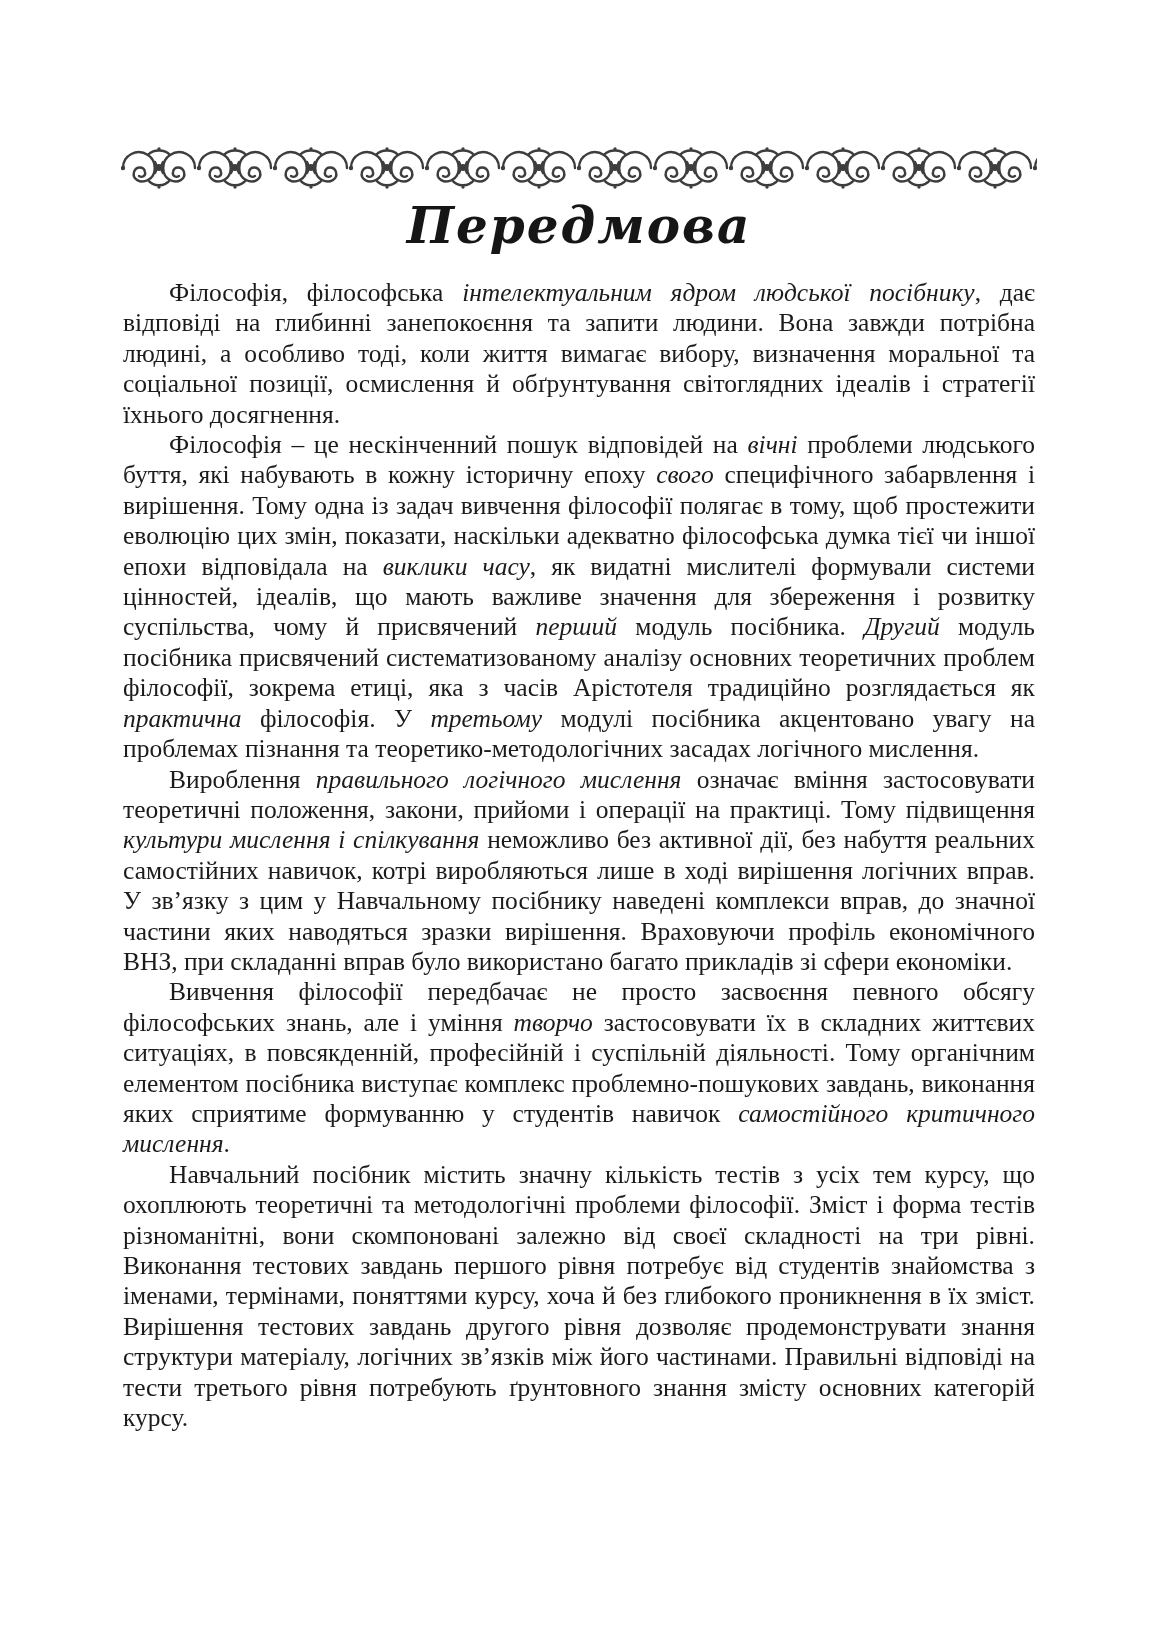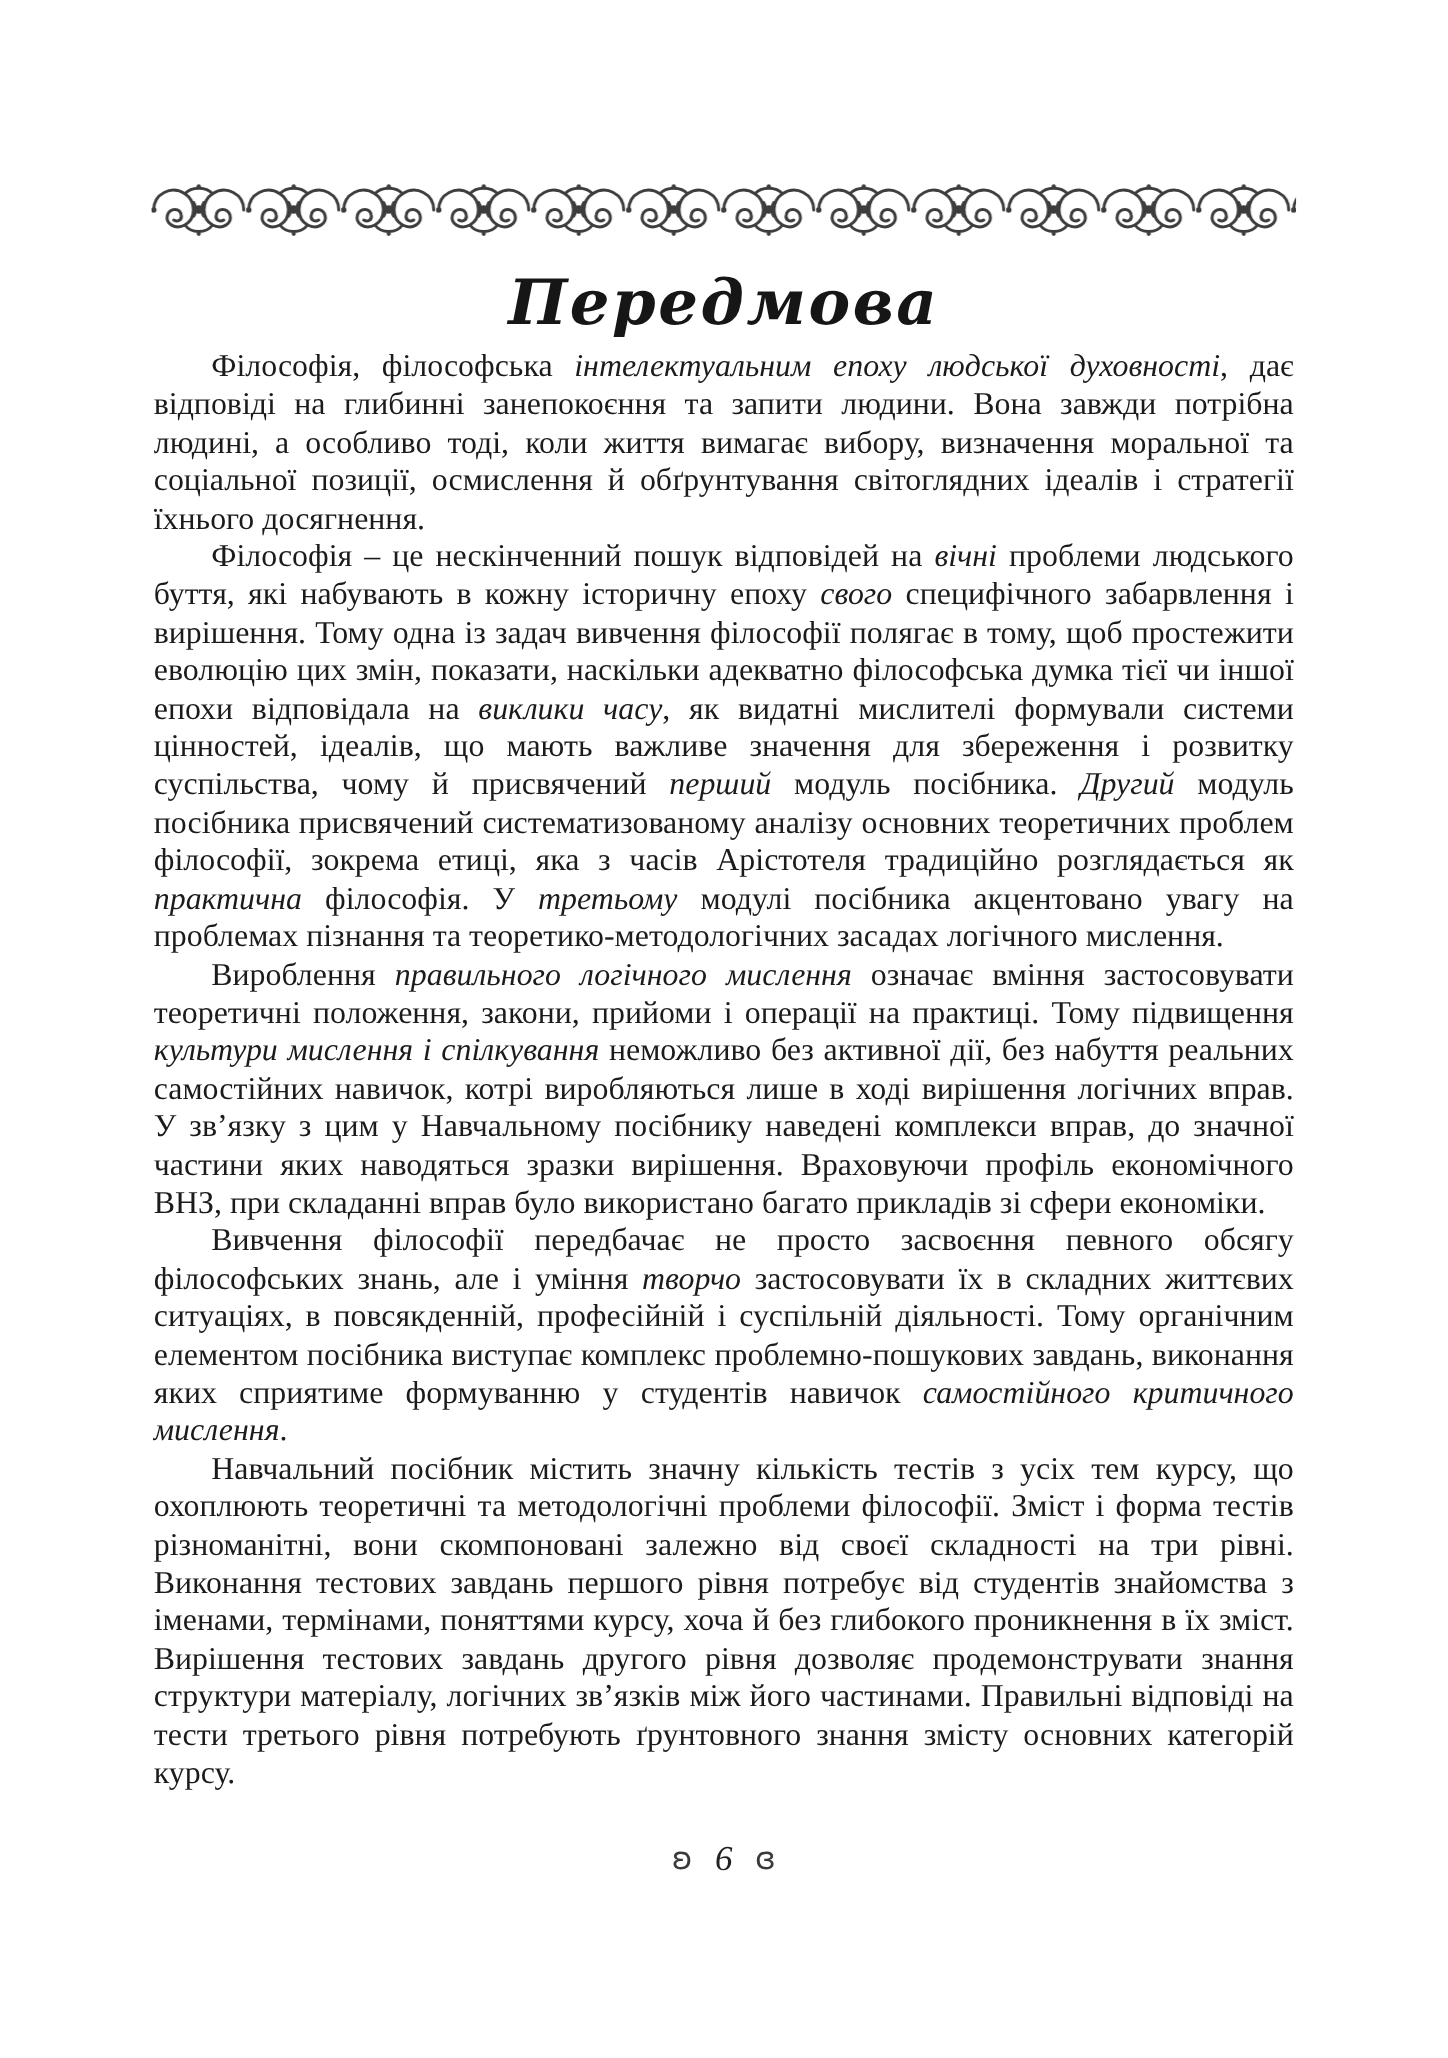--- a/index.html
+++ b/index.html
@@ -17,21 +17,21 @@
     overflow: hidden;
   }
   .frieze {
     position: absolute;
     left: 121px;
     top: 144px;
     display: block;
   }
   .title {
     position: absolute;
-    top: 212px;
+    top: 196px;
     left: 0;
     width: 100%;
     margin: 0;
     text-align: center;
     font-family: "DejaVu Serif", serif;
     font-style: italic;
     font-weight: bold;
     font-size: 50px;
     letter-spacing: 2px;
     color: #161616;
@@ -97,24 +97,21 @@
         <circle cx="38" cy="5" r="1.7" fill="#3d3d3d"></circle>
         <circle cx="38" cy="43" r="1.7" fill="#3d3d3d"></circle>
       </pattern>
     </defs>
     <rect x="0" y="0" width="916" height="48" fill="url(#frz)"></rect>
   </svg>
 
   <h1 class="title">Передмова</h1>
 
   <div class="body-text" id="body-text">
-      <p class="para"><span>Філософія, філософська </span><span class="it">інтелектуальним епоху людської духовності</span><span>, дає відповіді на глибинні занепокоєння та запити людини. Вона завжди потрібна людині, а особливо тоді, коли життя вимагає вибору, визначення моральної та соціальної позиції, осмислення й обґрунтування світоглядних ідеалів і стратегії їхнього досягнення.</span></p>
+      <p class="para"><span>Філософія, філософська </span><span class="it">інтелектуальним ядром людської посібнику</span><span>, дає відповіді на глибинні занепокоєння та запити людини. Вона завжди потрібна людині, а особливо тоді, коли життя вимагає вибору, визначення моральної та соціальної позиції, осмислення й обґрунтування світоглядних ідеалів і стратегії їхнього досягнення.</span></p>
       <p class="para"><span>Філософія – це нескінченний пошук відповідей на </span><span class="it">вічні</span><span> проблеми людського буття, які набувають в кожну історичну епоху </span><span class="it">свого</span><span> специфічного забарвлення і вирішення. Тому одна із задач вивчення філософії полягає в тому, щоб простежити еволюцію цих змін, показати, наскільки адекватно філософська думка тієї чи іншої епохи відповідала на </span><span class="it">виклики часу</span><span>, як видатні мислителі формували системи цінностей, ідеалів, що мають важливе значення для збереження і розвитку суспільства, чому й присвячений </span><span class="it">перший</span><span> модуль посібника. </span><span class="it">Другий</span><span> модуль посібника присвячений систематизованому аналізу основних теоретичних проблем філософії, зокрема етиці, яка з часів Арістотеля традиційно розглядається як </span><span class="it">практична</span><span> філософія. У </span><span class="it">третьому</span><span> модулі посібника акцентовано увагу на проблемах пізнання та теоретико-методологічних засадах логічного мислення.</span></p>
       <p class="para"><span>Вироблення </span><span class="it">правильного логічного мислення</span><span> означає вміння застосовувати теоретичні положення, закони, прийоми і операції на практиці. Тому підвищення </span><span class="it">культури мислення і спілкування</span><span> неможливо без активної дії, без набуття реальних самостійних навичок, котрі виробляються лише в ході вирішення логічних вправ. У зв’язку з цим у Навчальному посібнику наведені комплекси вправ, до значної частини яких наводяться зразки вирішення. Враховуючи профіль економічного ВНЗ, при складанні вправ було використано багато прикладів зі сфери економіки.</span></p>
       <p class="para"><span>Вивчення філософії передбачає не просто засвоєння певного обсягу філософських знань, але і уміння </span><span class="it">творчо</span><span> застосовувати їх в складних життєвих ситуаціях, в повсякденній, професійній і суспільній діяльності. Тому органічним елементом посібника виступає комплекс проблемно-пошукових завдань, виконання яких сприятиме формуванню у студентів навичок </span><span class="it">самостійного критичного мислення</span><span>.</span></p>
       <p class="para"><span>Навчальний посібник містить значну кількість тестів з усіх тем курсу, що охоплюють теоретичні та методологічні проблеми філософії. Зміст і форма тестів різноманітні, вони скомпоновані залежно від своєї складності на три рівні. Виконання тестових завдань першого рівня потребує від студентів знайомства з іменами, термінами, поняттями курсу, хоча й без глибокого проникнення в їх зміст. Вирішення тестових завдань другого рівня дозволяє продемонструвати знання структури матеріалу, логічних зв’язків між його частинами. Правильні відповіді на тести третього рівня потребують ґрунтовного знання змісту основних категорій курсу.</span></p>
     </div>
 
-  <div class="pagenum-row">
-    <span class="orn left">ʚ</span><span class="num">6</span><span class="orn right">ɞ</span>
-  </div>
 
 </div>
 
 </body></html>

